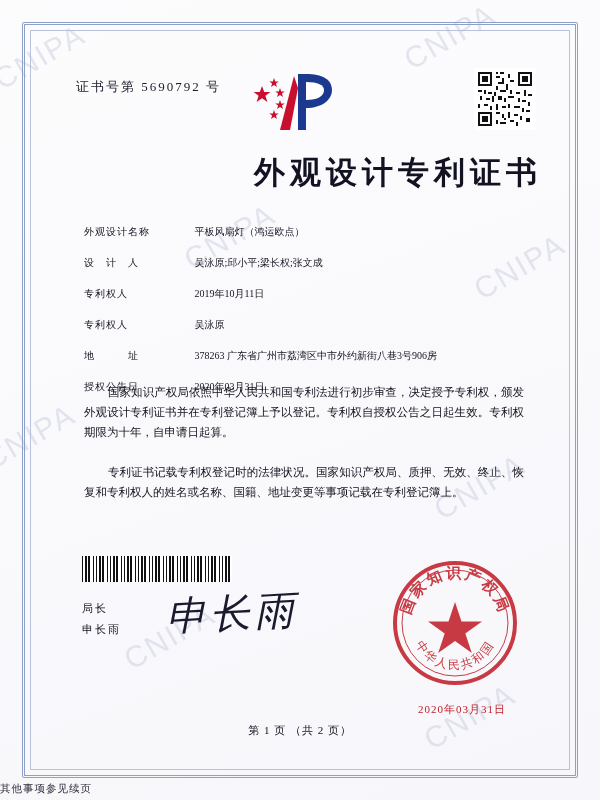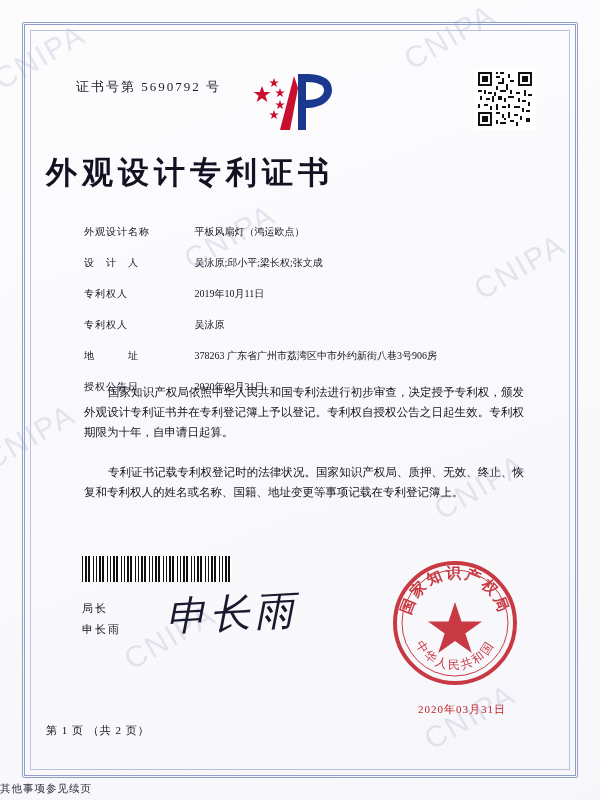--- a/index.html
+++ b/index.html
@@ -81,23 +81,23 @@
     right: 18px;
     top: 22px;
     width: 58px;
     height: 58px;
     background: #ffffff;
     padding: 2px;
   }
 
   .doc-title {
     position: absolute;
-    left: 0; right: 4px;
+    left: 0; right: 12px;
     top: 106px;
-    text-align: left;
+    text-align: right;
     font-size: 31px;
     font-weight: bold;
     letter-spacing: 5px;
     color: #121222;
     font-family: "Liberation Serif", serif;
   }
 
   .fields {
     position: absolute;
     left: 38px;
@@ -189,21 +189,21 @@
     top: 656px;
     font-size: 11px;
     color: #c2212a;
     letter-spacing: 1px;
   }
 
   .page-no {
     position: absolute;
     left: 0; right: 0;
     bottom: 16px;
-    text-align: left;
+    text-align: center;
     font-size: 11px;
     color: #13131f;
     letter-spacing: 1px;
   }
 
   .footer-note {
     position: absolute;
     left: 0; right: 0;
     bottom: 4px;
     font-size: 10.5px;

